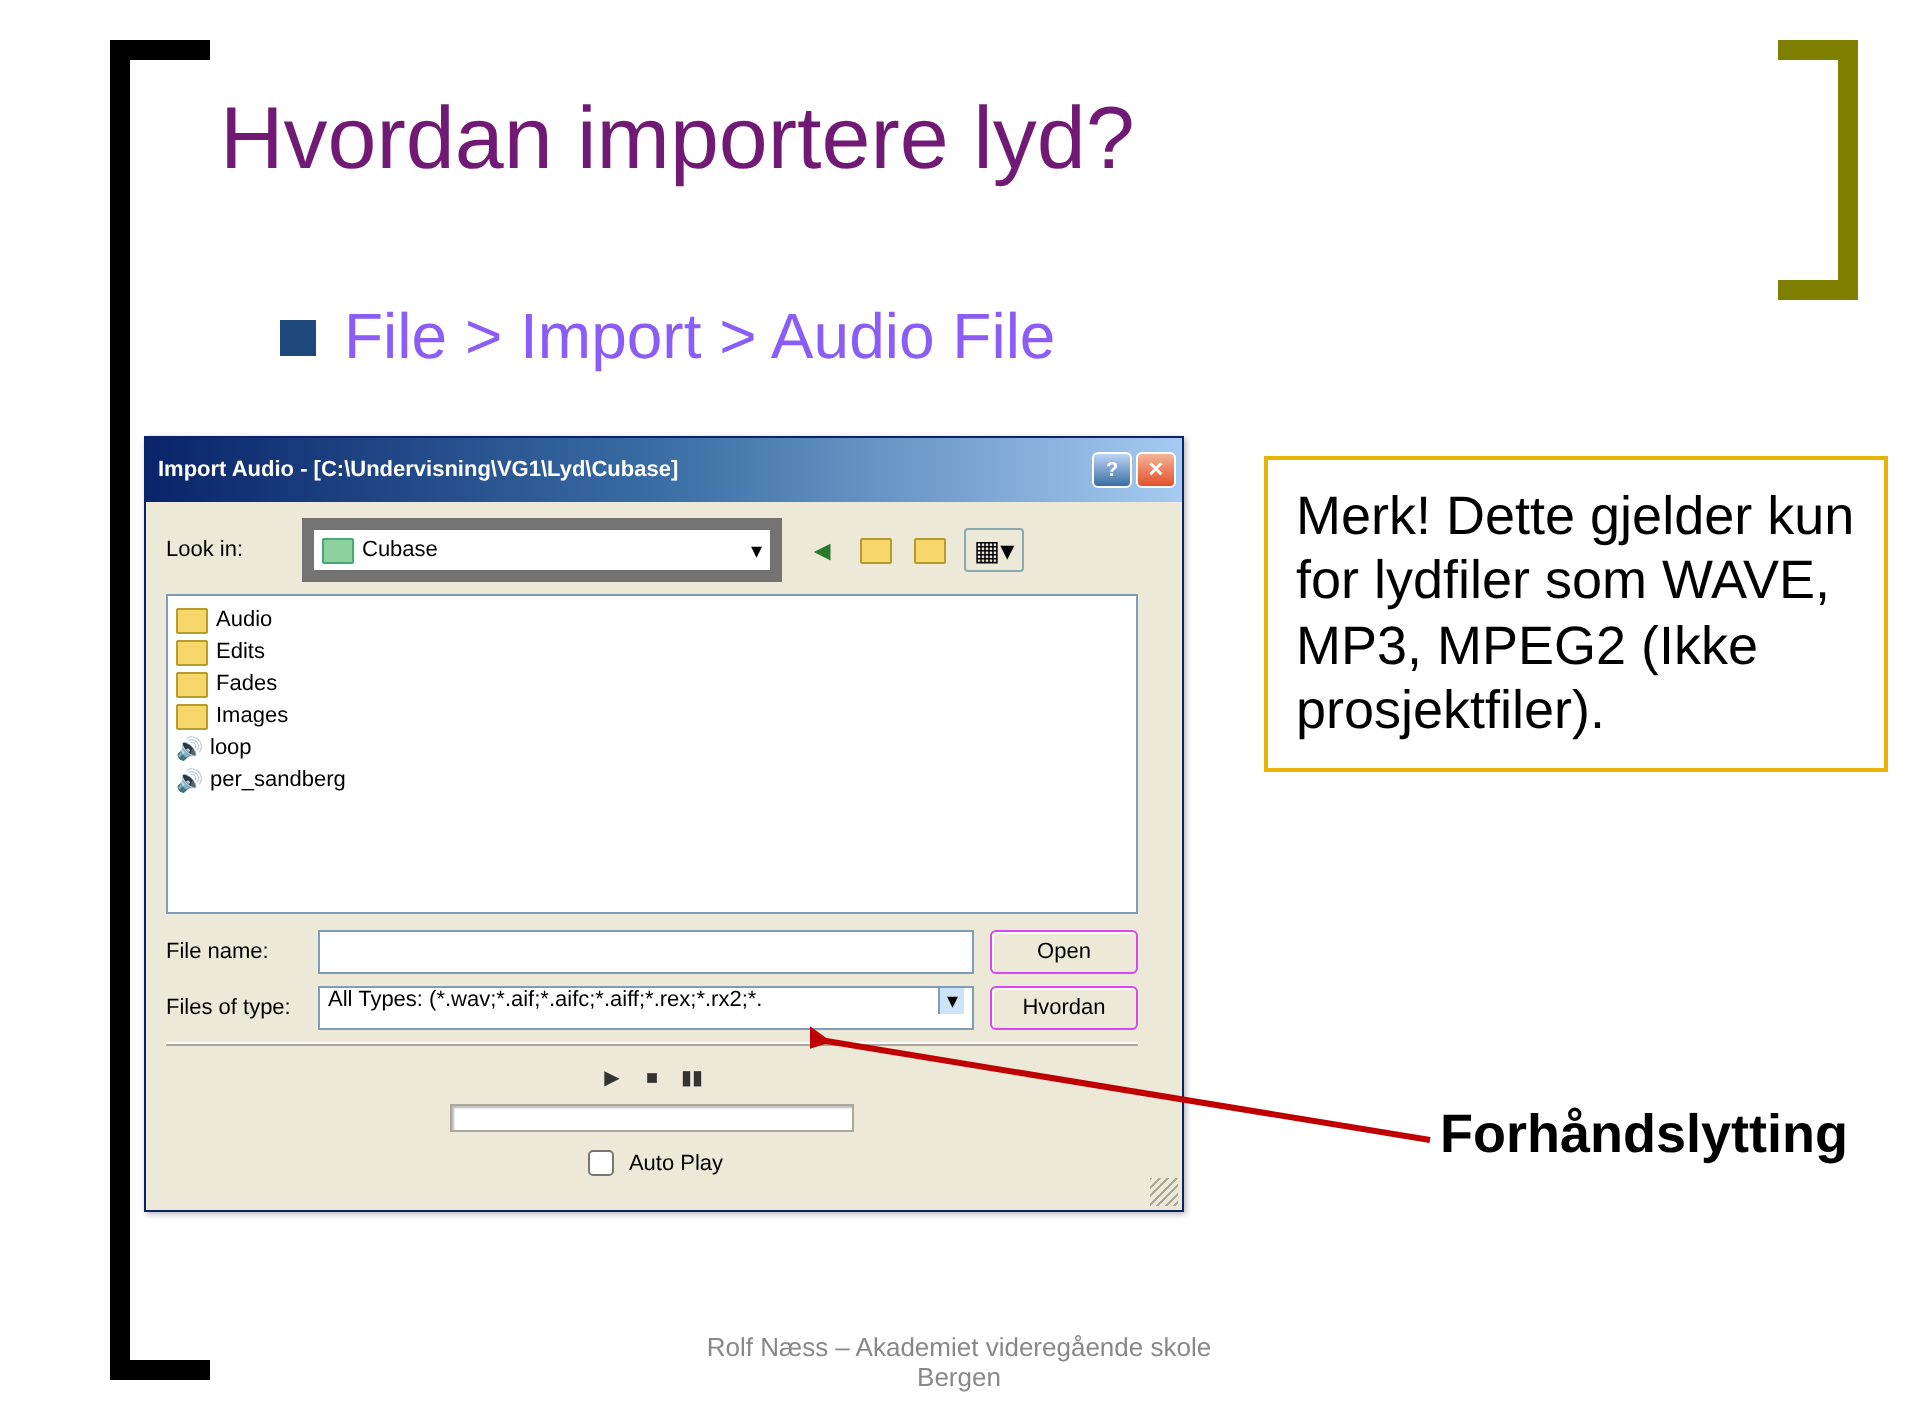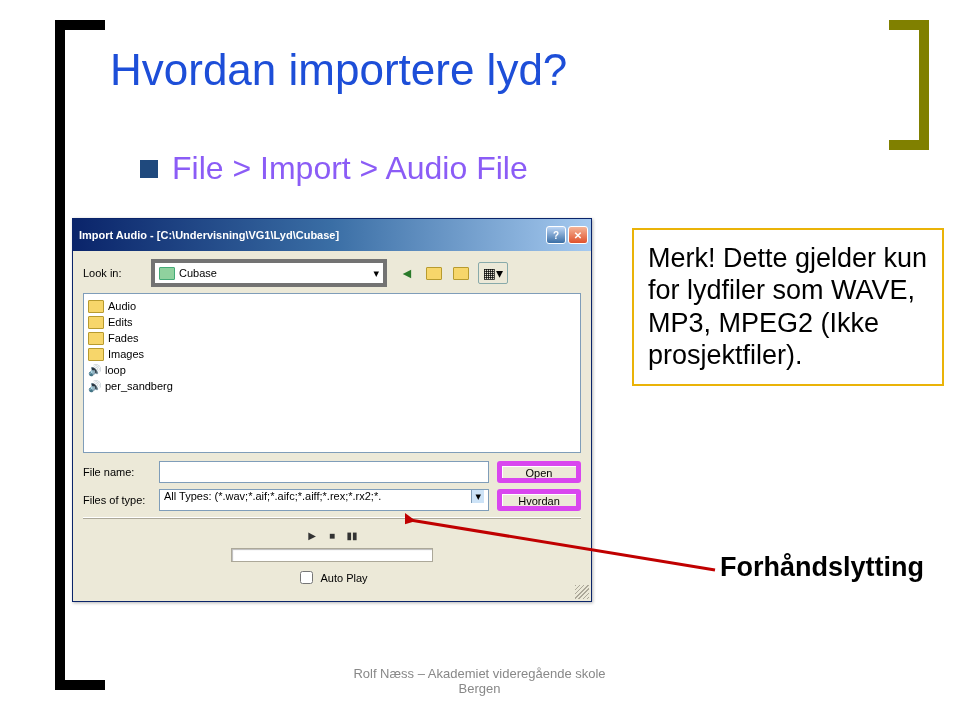--- a/index.html
+++ b/index.html
@@ -30,21 +30,21 @@
     height: 110px;
     border-right: 10px solid #808000;
     border-top: 10px solid #808000;
     border-bottom: 10px solid #808000;
   }
   .slide-title {
     position: absolute;
     left: 110px;
     top: 45px;
     font-size: 44px;
-    color: #1d4ed8;
+    color: #701a75;
     text-align: right;
   }
   .bullet-row {
     position: absolute;
     left: 140px;
     top: 150px;
     display: flex;
     align-items: center;
     gap: 14px;
   }
@@ -86,28 +86,28 @@
     border-radius: 3px;
     color: #fff;
     font-size: 10px;
     display: flex;
     align-items: center;
     justify-content: center;
     margin-left: 2px;
     font-weight: bold;
   }
   .win-btn.help { background: linear-gradient(#bcd5f5,#3a6ea5); }
-  .dlg-body { padding: 8px 10px 6px 10px; }
+  .dlg-body { padding: 8px 22px 6px 10px; }
   .row { display: flex; align-items: center; margin-bottom: 6px; }
   .lbl { width: 68px; }
   .combo {
     flex: 1;
     height: 20px;
     background: #fff;
-    border: 4px solid #737373;
+    border: 6px solid #737373;
     display: flex;
     align-items: center;
     padding: 0 4px;
     gap: 4px;
     max-width: 220px;
   }
   .combo .dd { margin-left: auto; }
   .nav-icons { display: flex; gap: 7px; margin-left: 10px; align-items: center;}
   .nav-ico {
     width: 20px; height: 20px;
@@ -140,24 +140,24 @@
   }
   .field-row { display: flex; align-items: center; gap: 8px; margin-bottom: 6px;}
   .text-input {
     flex: 1;
     height: 20px;
     border: 1px solid #7f9db9;
     background: #fff;
     padding: 0 4px;
   }
   .win-button {
-    width: 84px;
+    width: 74px;
     height: 22px;
     background: #ece9d8;
-    border: 5px solid #d946ef;
+    border: 1px solid #d946ef;
     border-radius: 3px;
     box-shadow: inset 1px 1px 0 #fff;
     font-size: 11px;
   }
   .preview-area {
     border-top: 1px solid #fff;
     box-shadow: inset 0 1px 0 #aca899;
     margin-top: 4px;
     padding: 10px 10px 8px 10px;
     display: flex;

